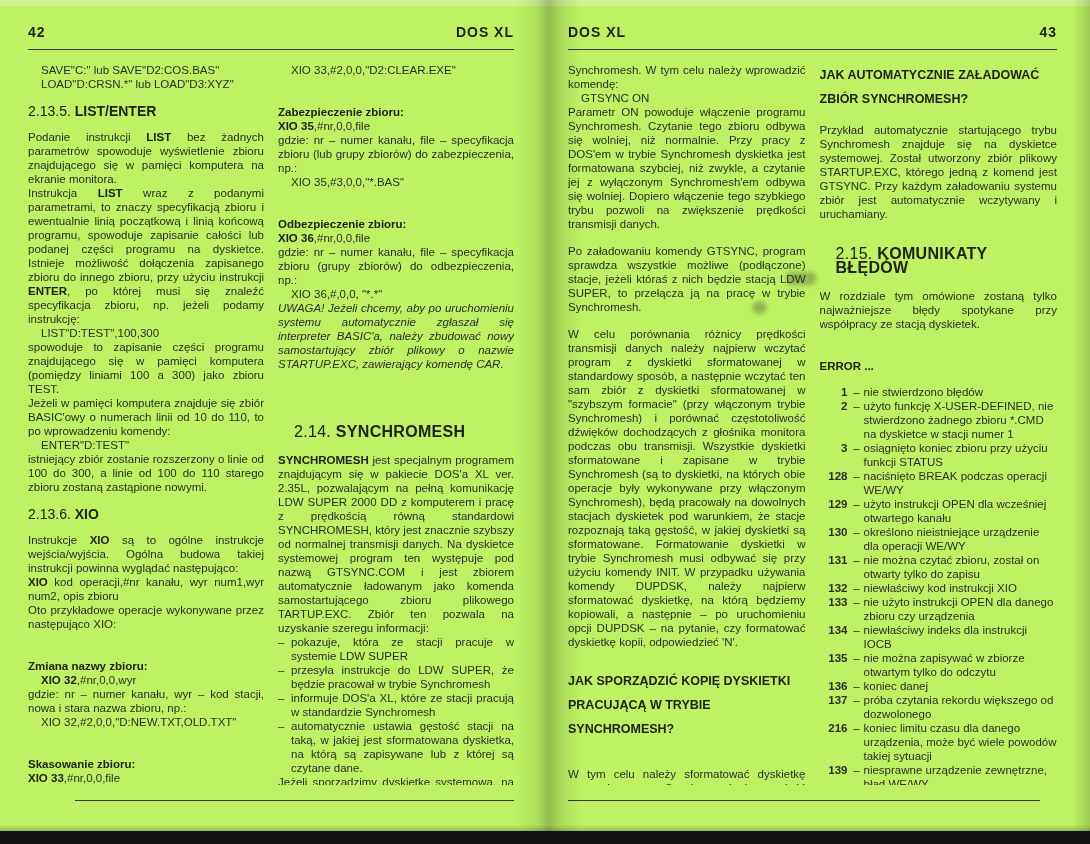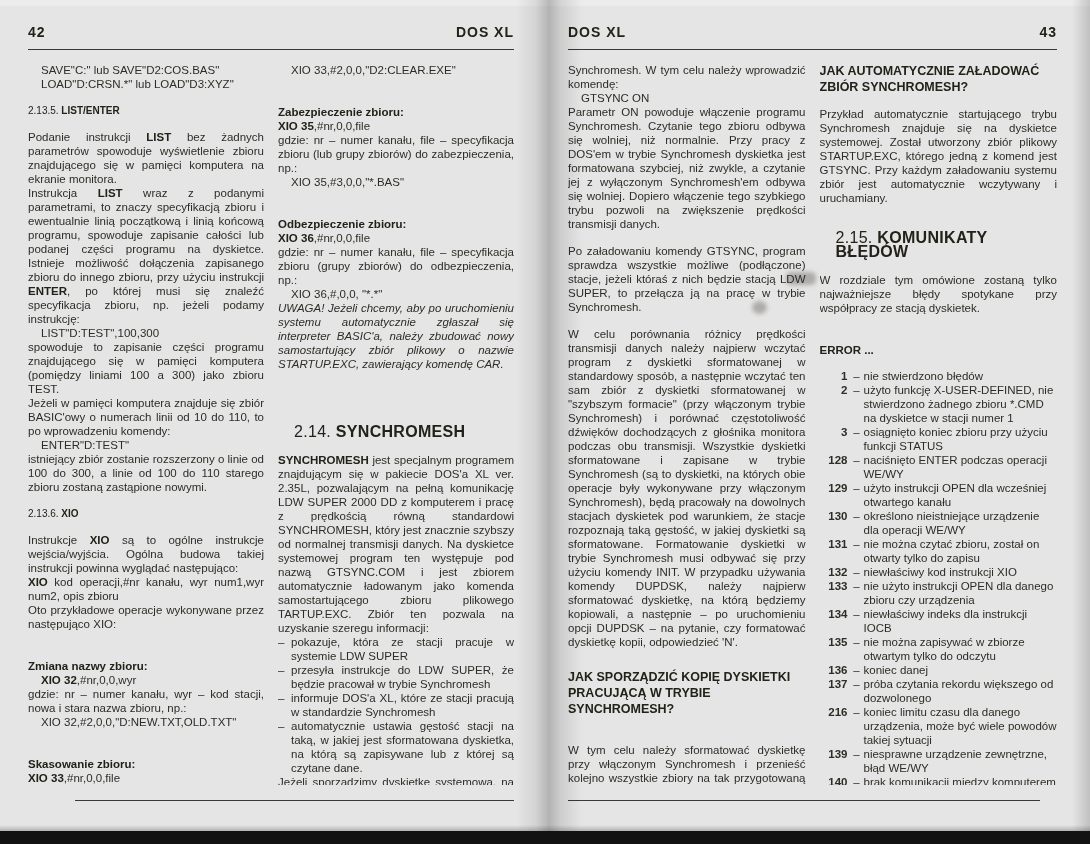--- a/index.html
+++ b/index.html
@@ -1,18 +1,18 @@
 <!DOCTYPE html>
 <html lang="pl"><head>
 <meta charset="utf-8">
 <style>
   html,body{margin:0;padding:0;background:#3a3a3a;}
   .spread{
     position:relative; width:1090px; height:844px; overflow:hidden;
-    background:#e5e5e5;
+    background:#bef264;
     font-family:"Liberation Sans","DejaVu Sans",sans-serif;
     color:#2e2c26;
   }
   
   .top-strip{position:absolute;left:0;top:0;width:100%;height:6px;background:rgba(255,255,255,.28);}
   .gutter{position:absolute;left:516px;top:0;width:66px;height:831px;
     background:linear-gradient(90deg,rgba(0,0,0,0) 0%,rgba(0,0,0,.08) 30%,rgba(0,0,0,.22) 50%,rgba(0,0,0,.10) 68%,rgba(0,0,0,0) 100%);}
   .right-edge{position:absolute;right:0;top:0;width:18px;height:831px;
     background:linear-gradient(90deg,rgba(0,0,0,0),rgba(0,0,0,.16));}
   .bottom-shade{position:absolute;left:0;bottom:13px;width:100%;height:6px;background:linear-gradient(rgba(0,0,0,0),rgba(0,0,0,.22));}
@@ -34,24 +34,24 @@
 
   
   .cols{display:flex;gap:14px;margin-top:13px;height:722px;overflow:hidden;}
   .col{flex:1;font-size:11.5px;line-height:14px;text-align:justify;overflow:hidden;}
   .col > :first-child{margin-top:0 !important;}
 
   
   .p{margin:0;}
   .code{margin:0;padding-left:13px;text-align:left;white-space:pre-wrap;}
   .flush{margin:0;text-align:left;white-space:pre-wrap;}
-  .h2{font-size:10px;margin:13px 0 12px;text-align:left;color:#232219;}
+  .h2{font-size:14px;margin:13px 0 12px;text-align:left;color:#232219;}
   .h1{font-size:16px;margin:26px 16px 14px;text-align:left;letter-spacing:.3px;color:#232219;}
   .hrun{font-weight:bold;margin:28px 0 0;text-align:left;color:#232219;}
-  .hcaps{font-weight:bold;font-size:12.5px;line-height:16px;margin:20px 0 12px;text-align:left;color:#232219;}
+  .hcaps{font-weight:bold;font-size:12.5px;line-height:24px;margin:20px 0 12px;text-align:left;color:#232219;}
   .note{font-style:italic;margin:16px 0 0;}
   .sp{height:13px;}
   .ul{margin:0;}
   .li{position:relative;padding-left:13px;}
   .li .dash{position:absolute;left:0;top:0;}
   .errors{margin:12px 0 0;}
   .erow{display:grid;grid-template-columns:30px 14px 1fr;column-gap:0;}
   .enum{font-weight:bold;text-align:right;padding-right:2px;}
   .edash{text-align:center;}
   .etext{text-align:left;}
@@ -151,21 +151,21 @@
               <span class="etext">użyto funkcję X-USER-DEFINED, nie stwierdzono żadnego zbioru *.CMD na dyskietce w stacji numer 1</span>
             </div>
             <div class="erow">
               <span class="enum">3</span>
               <span class="edash">–</span>
               <span class="etext">osiągnięto koniec zbioru przy użyciu funkcji STATUS</span>
             </div>
             <div class="erow">
               <span class="enum">128</span>
               <span class="edash">–</span>
-              <span class="etext">naciśnięto ENTER podczas operacji WE/WY</span>
+              <span class="etext">naciśnięto BREAK podczas operacji WE/WY</span>
             </div>
             <div class="erow">
               <span class="enum">129</span>
               <span class="edash">–</span>
               <span class="etext">użyto instrukcji OPEN dla wcześniej otwartego kanału</span>
             </div>
             <div class="erow">
               <span class="enum">130</span>
               <span class="edash">–</span>
               <span class="etext">określono nieistniejące urządzenie dla operacji WE/WY</span>

